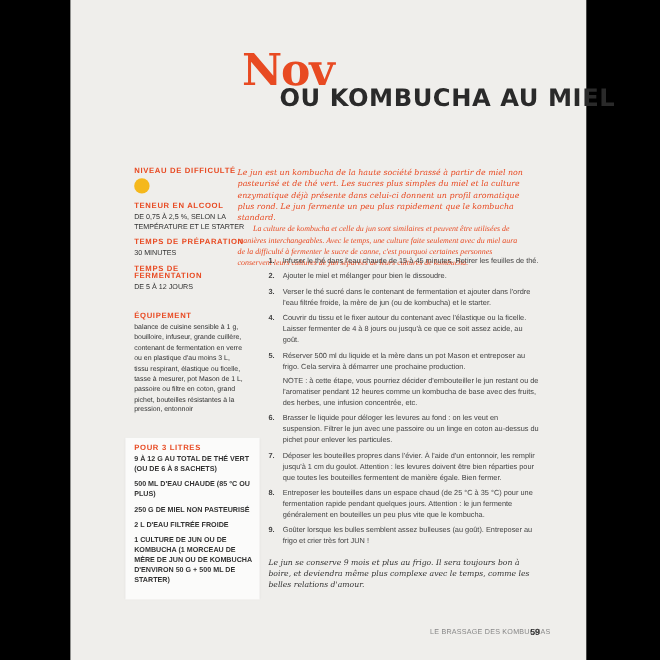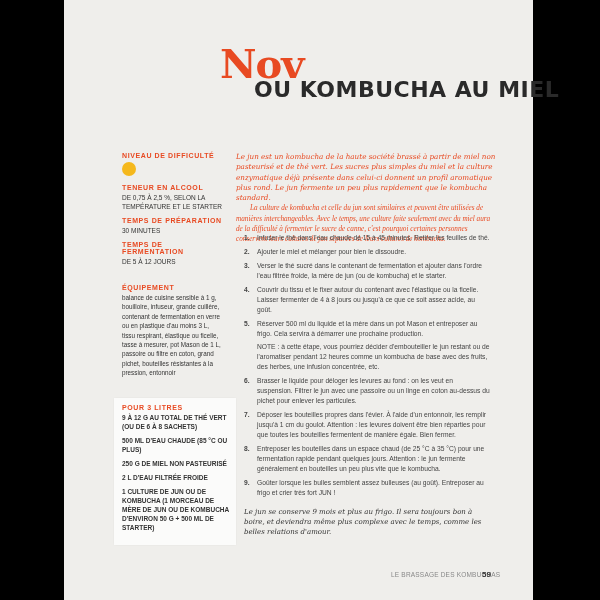--- a/index.html
+++ b/index.html
@@ -28,21 +28,21 @@
     }
     .val { font-size: 6.5px; color: #333; line-height: 9px; text-transform: uppercase; margin-bottom: 6px; }
     .dot { width: 14px; height: 14px; border-radius: 50%; background: #f5b81c; margin: 3px 0 8px 0; }
     .equip { font-size: 6.3px; color: #333; line-height: 9.4px; margin-top: 2px; }
     .ingredients {
       position: absolute; left: 114px; top: 398px; width: 108px; padding: 6px 6px 8px 8px;
       background: #fbfbfa; box-shadow: 0 0 2px rgba(0,0,0,0.05);
     }
     .ing-item { font-size: 6.5px; font-weight: bold; color: #333; line-height: 9px; margin-bottom: 5px; text-transform: uppercase; }
     .intro {
-      position: absolute; left: 236px; top: 152px; width: 260px;
+      position: absolute; left: 216px; top: 152px; width: 260px;
       font-family: "DejaVu Serif", serif; font-style: italic; font-size: 7.2px; line-height: 10.3px;
       color: #e84a22;
     }
     .intro p { margin: 0; }
     .intro p + p { text-indent: 14px; font-family: Liberation Serif, serif; }
     .steps { position: absolute; left: 244px; top: 233px; width: 246px; }
     .step { display: flex; font-size: 6.7px; color: #444; line-height: 10px; margin-bottom: 4px; }
     .step .num { width: 13px; flex: none; font-weight: bold; }
     .step .txt { flex: 1; }
     .note { font-size: 6.7px; color: #444; line-height: 10px; margin: -1px 0 4px 13px; }

